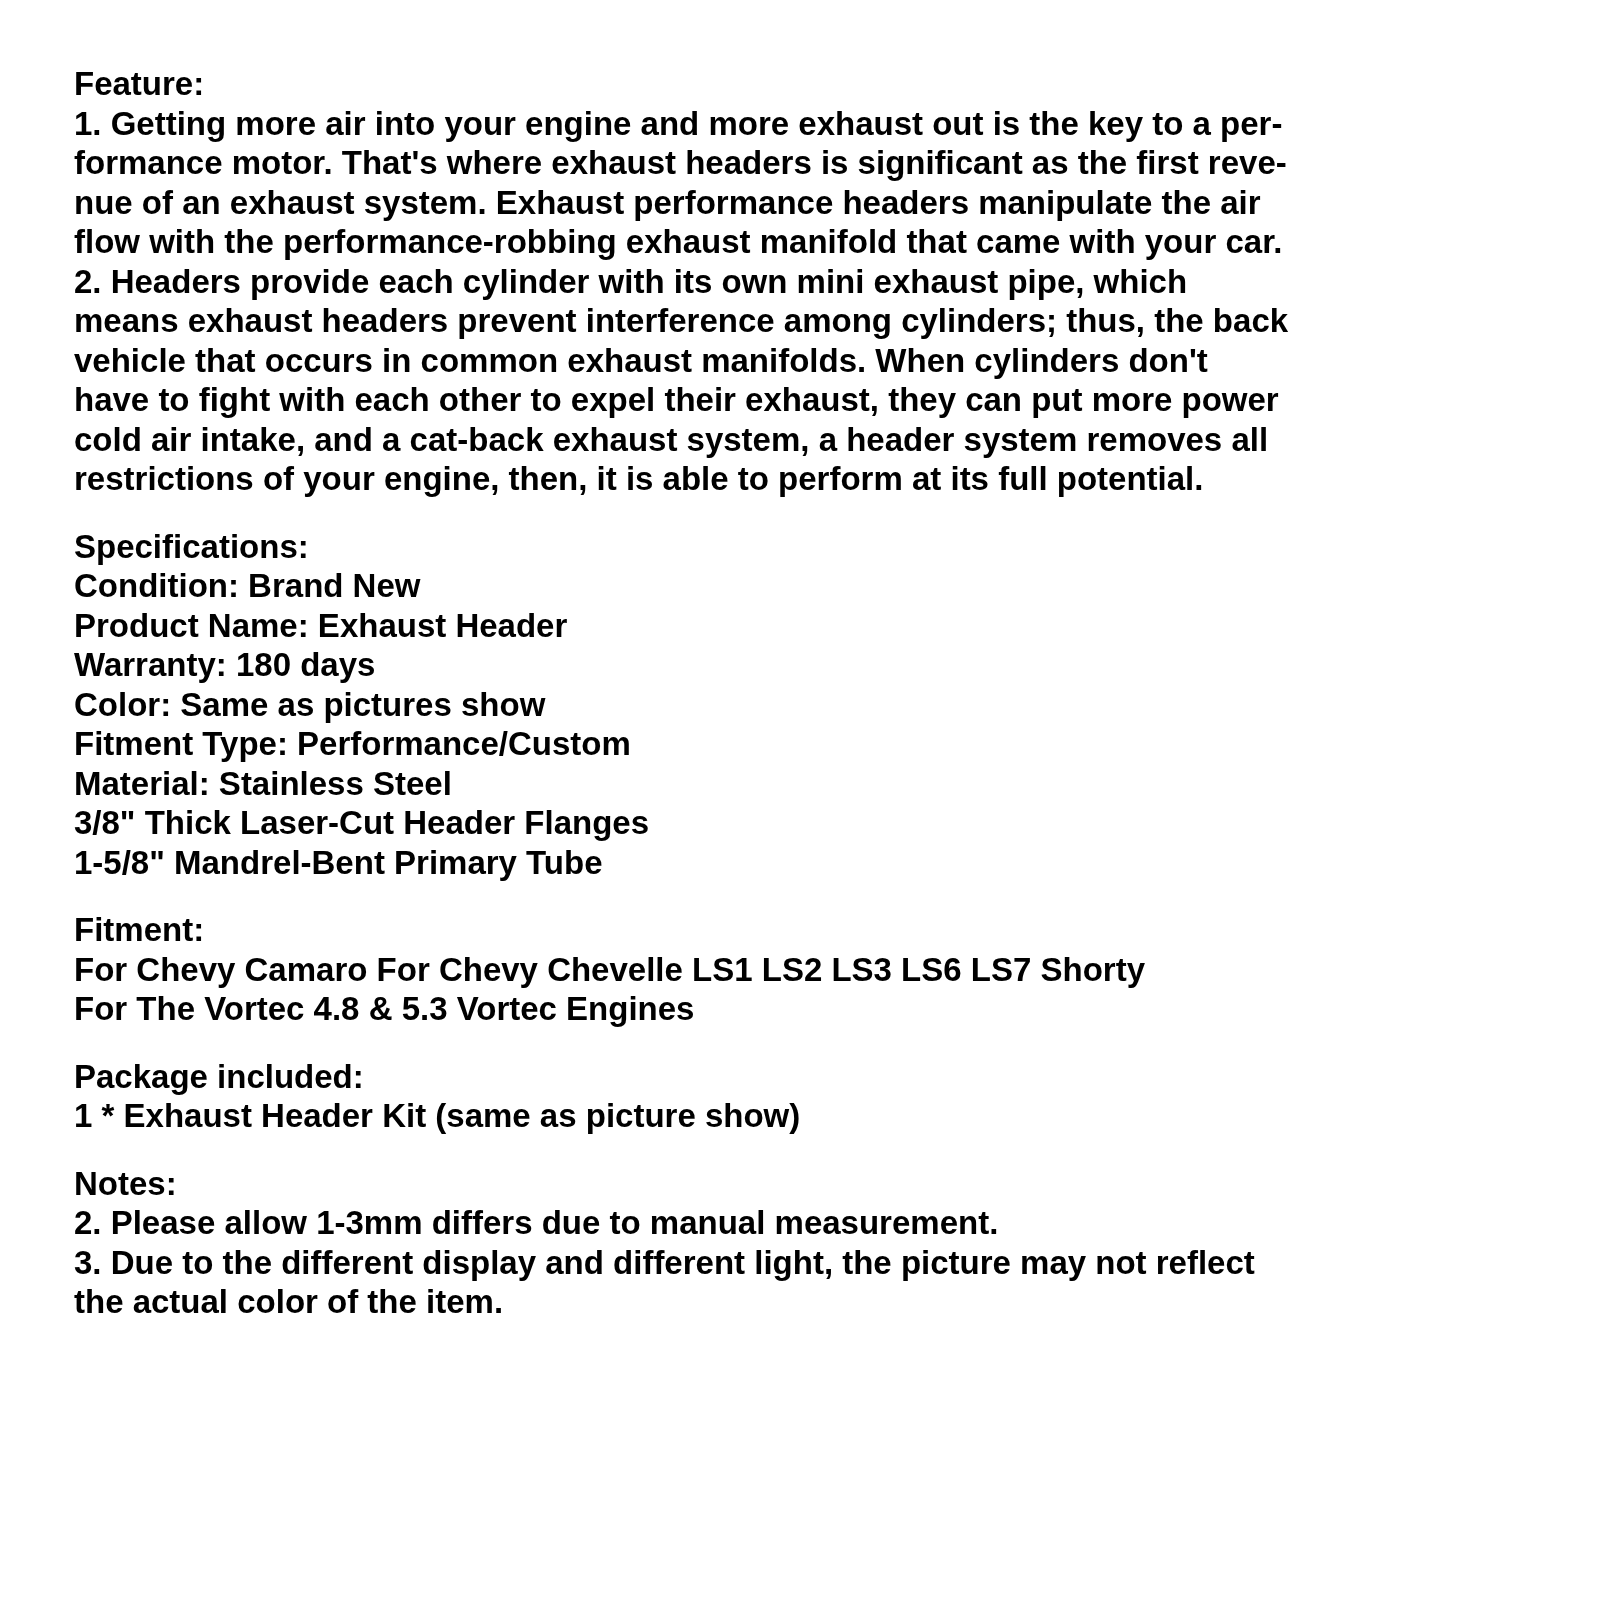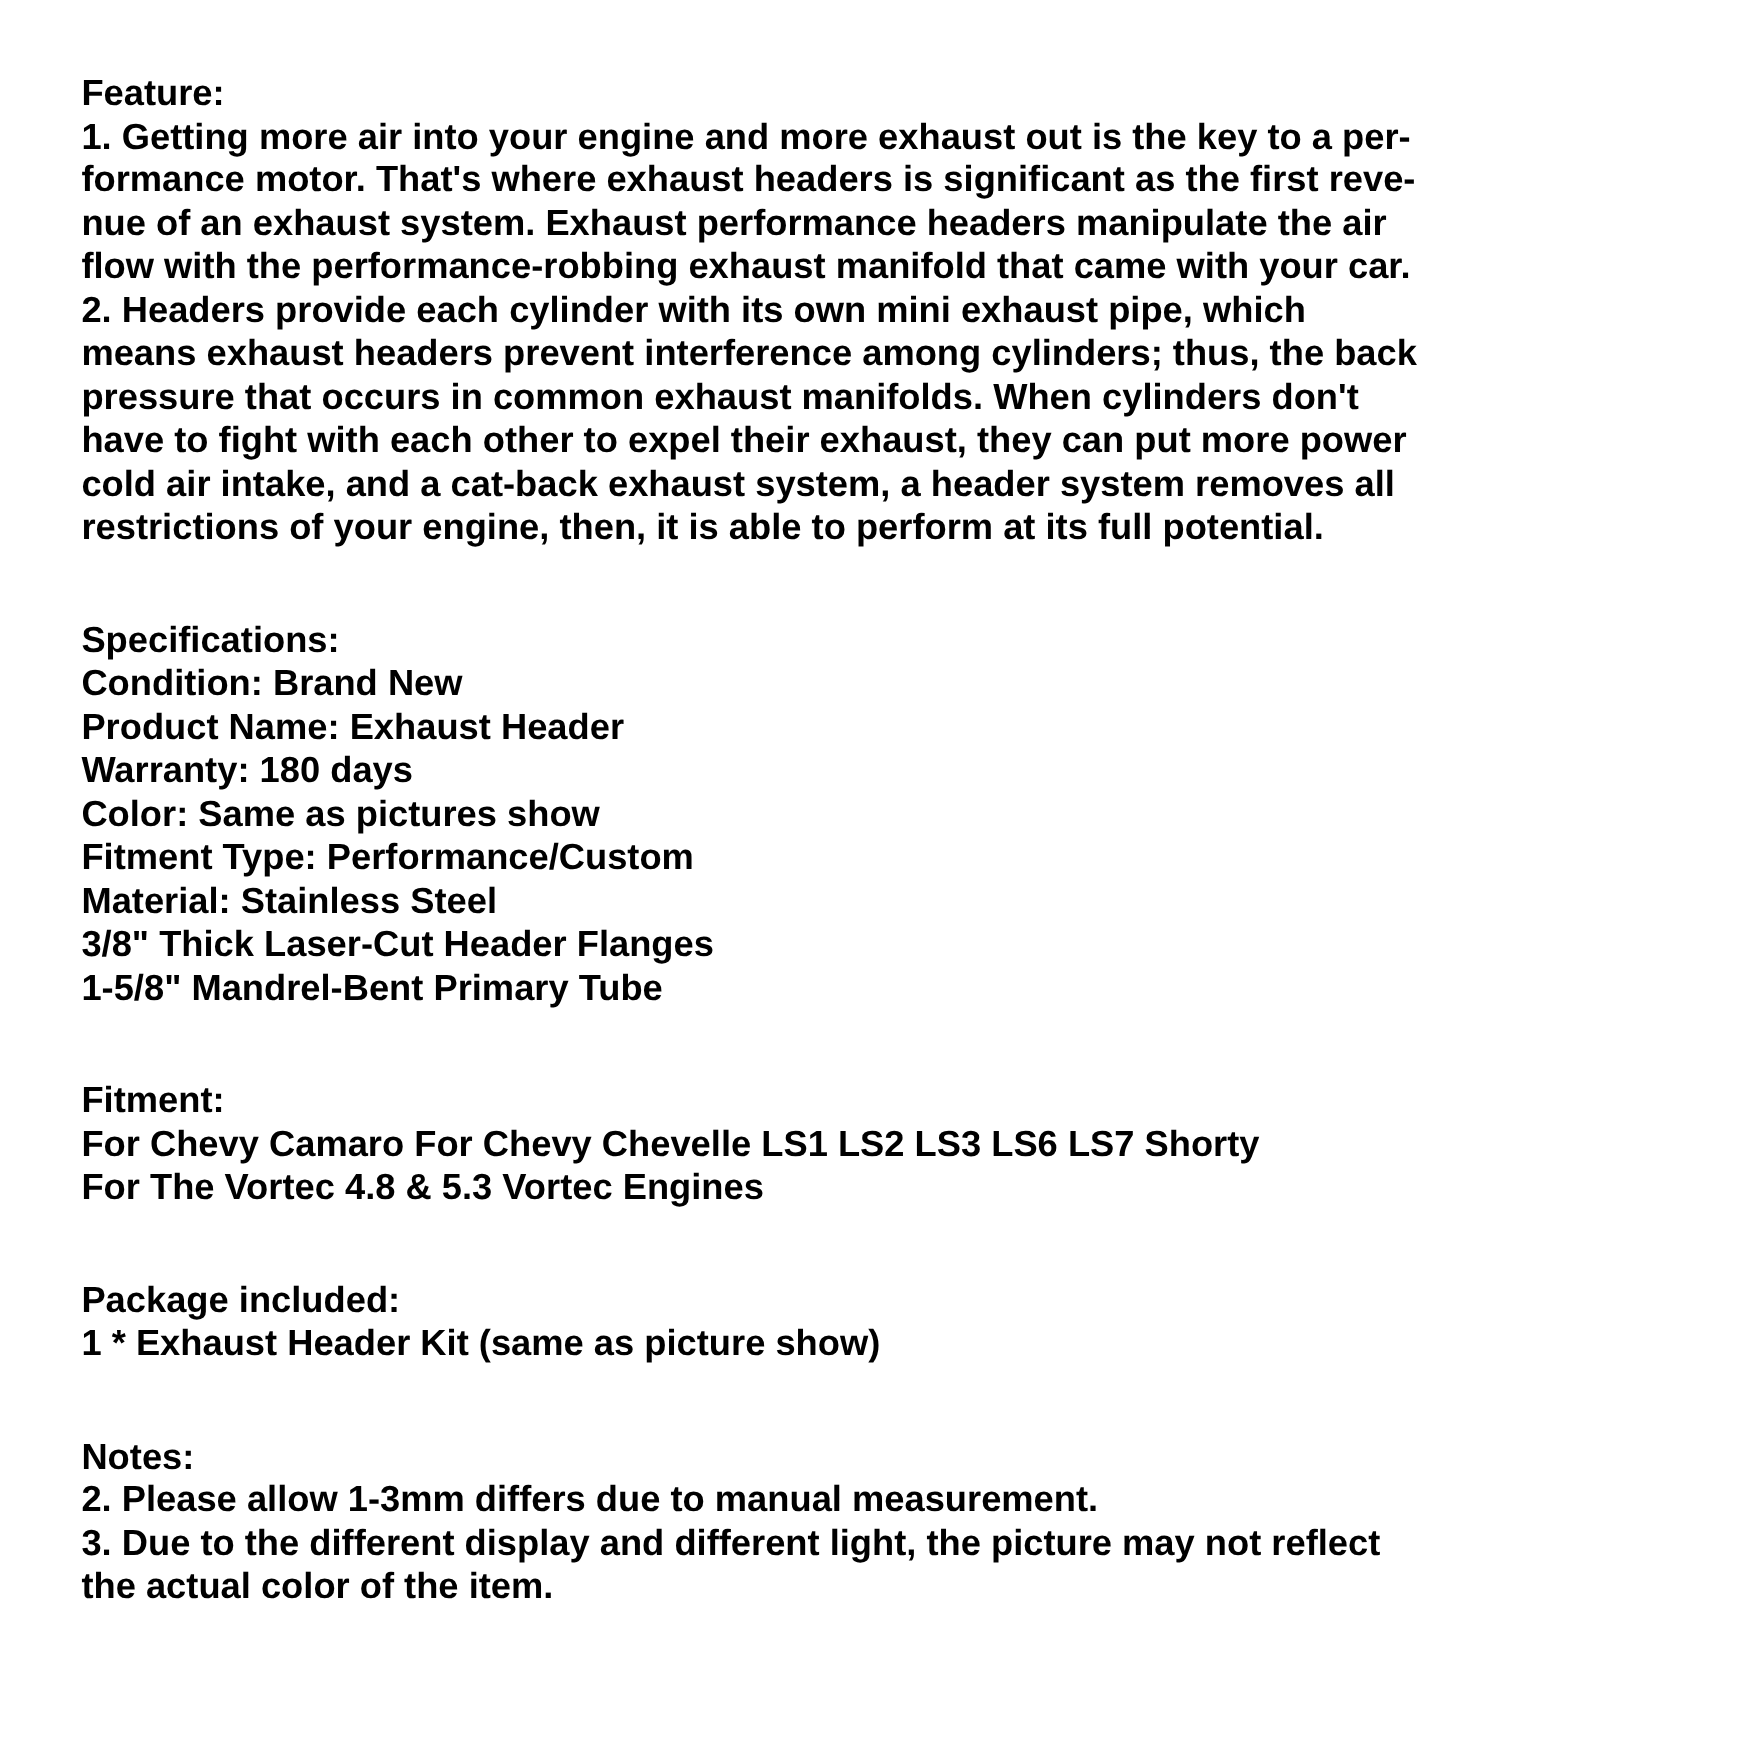--- a/index.html
+++ b/index.html
@@ -19,40 +19,40 @@
     left: 74px;
     top: 64px;
     width: 1460px;
     color: #000000;
     font-family: "Liberation Sans", "DejaVu Sans", sans-serif;
     font-weight: 700;
     font-size: 33px;
     line-height: 39.5px;
   }
   .section + .section {
-    margin-top: 63px; 
+    margin-top: 28px; 
   }
   .line {
     white-space: nowrap; 
   }
 </style>
 </head>
 <body>
 
 <main class="page">
   <article class="description" id="sections-root">
       <section class="section">
         <div class="line heading">Feature:</div>
         <div class="line">1. Getting more air into your engine and more exhaust out is the key to a per-</div>
         <div class="line">formance motor. That's where exhaust headers is significant as the first reve-</div>
         <div class="line">nue of an exhaust system. Exhaust performance headers manipulate the air</div>
         <div class="line">flow with the performance-robbing exhaust manifold that came with your car.</div>
         <div class="line">2. Headers provide each cylinder with its own mini exhaust pipe, which</div>
         <div class="line">means exhaust headers prevent interference among cylinders; thus, the back</div>
-        <div class="line">pressure that occurs in common exhaust manifolds. When cylinders don't</div>
+        <div class="line">vehicle that occurs in common exhaust manifolds. When cylinders don't</div>
         <div class="line">have to fight with each other to expel their exhaust, they can put more power</div>
         <div class="line">cold air intake, and a cat-back exhaust system, a header system removes all</div>
         <div class="line">restrictions of your engine, then, it is able to perform at its full potential.</div>
       </section>
       <section class="section">
         <div class="line heading">Specifications:</div>
         <div class="line">Condition: Brand New</div>
         <div class="line">Product Name: Exhaust Header</div>
         <div class="line">Warranty: 180 days</div>
         <div class="line">Color: Same as pictures show</div>

